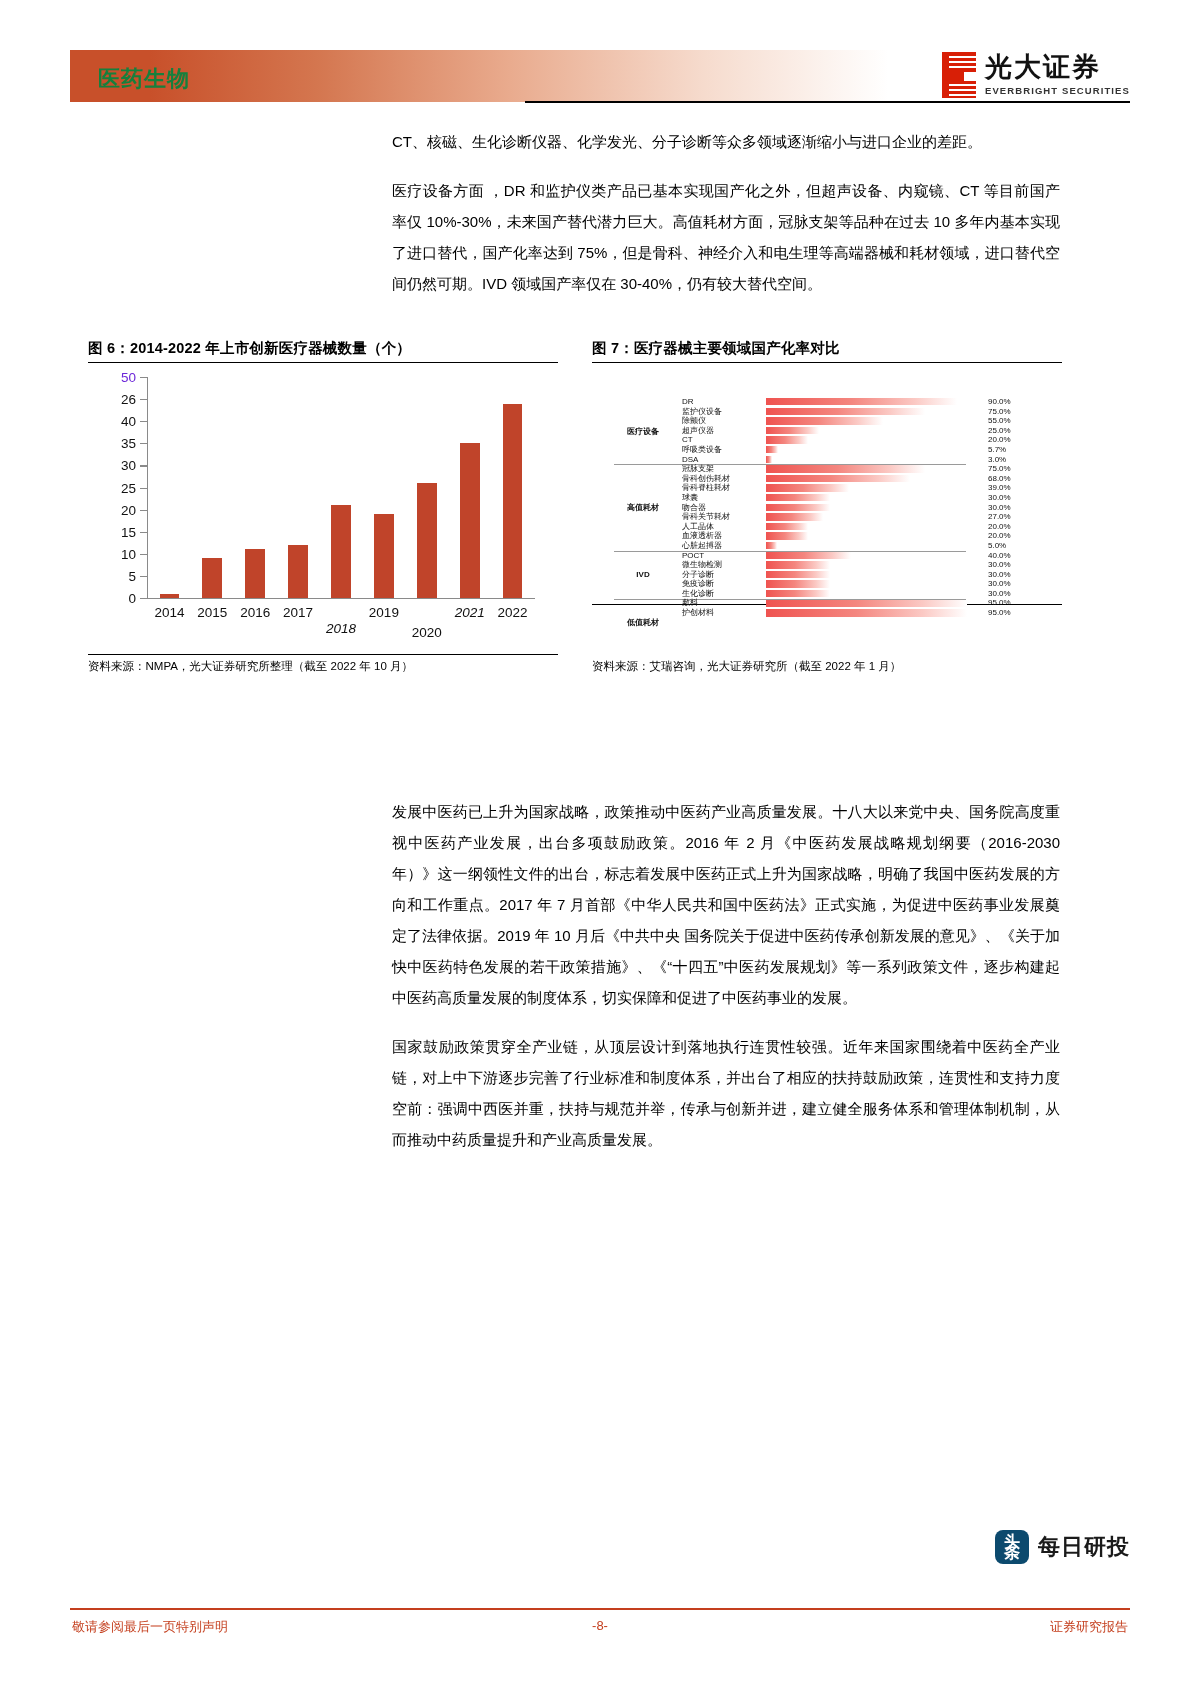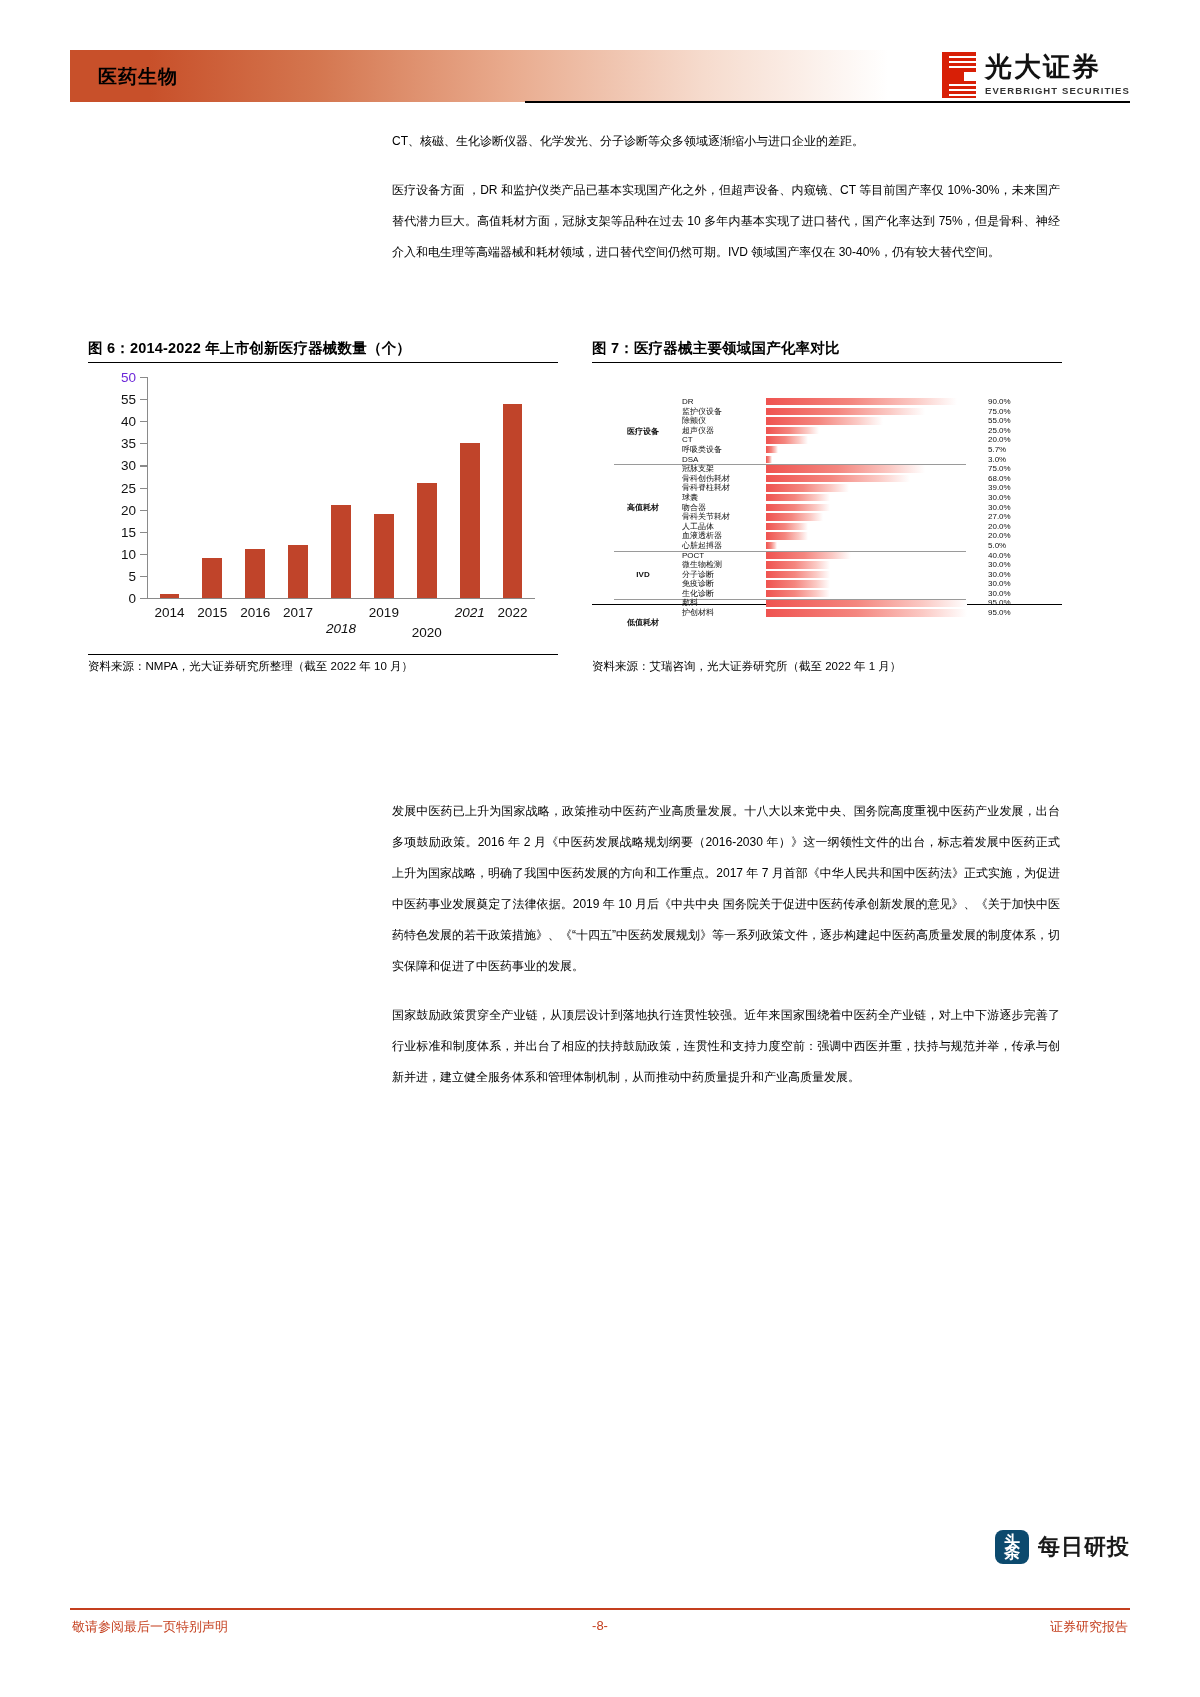--- a/index.html
+++ b/index.html
@@ -15,36 +15,36 @@
   .page { position:relative; width:1200px; height:1697px; }
 
   
   .header { position:absolute; left:70px; top:50px; width:1060px; height:52px; }
   .header-band {
     position:absolute; left:0; top:0; width:880px; height:52px;
     background:linear-gradient(to right,#c8502a 0%,#c8502a 9%,#d4764f 28%,#e9ab8e 50%,#f6dbcd 72%,#ffffff 93%,#ffffff 100%);
   }
   .header-title {
     position:absolute; left:28px; top:14px;
-    font-size:19px; font-weight:bold; color:#000000; letter-spacing:1px;font-family:Liberation Mono, monospace;
+    font-size:22px; font-weight:bold; color:#15803d; letter-spacing:1px;font-family:Liberation Mono, monospace;
   }
   .header-rule { position:absolute; left:455px; top:51px; width:605px; height:2px; background:#000; }
   .logo-wrap { position:absolute; right:0px; top:2px; display:flex; align-items:center; gap:9px; }
   .logo-mark { position:relative; width:34px; height:46px; }
   .logo-mark .lm-base { position:absolute; left:0; top:0; width:34px; height:46px; background:#d81f06; }
   .logo-mark .lm-stripe { position:absolute; left:7px; width:27px; height:2.4px; background:#ffffff; }
   .logo-mark .lm-notch { position:absolute; right:0; top:20px; width:12px; height:9px; background:#ffffff; }
   .logo-text-cn { font-size:27px; font-weight:bold; color:#111; letter-spacing:2px; line-height:1; }
   .logo-text-en { font-size:9.5px; font-weight:bold; color:#333; letter-spacing:1.1px; margin-top:4px; }
   .logo-texts { display:flex; flex-direction:column; align-items:flex-start; }
 
   
   .content { position:absolute; left:392px; top:126px; width:668px; }
   .para {
-    font-size:12px; line-height:31px; text-align:justify;
+    font-size:15px; line-height:31px; text-align:justify;
     margin:0 0 18px 0; color:#000;
     font-family:"Liberation Sans","DejaVu Sans",sans-serif;
   }
 
   
   .fig-caption {
     font-size:14.5px; font-weight:bold; color:#000;
     letter-spacing:0.2px;
   }
   .fig-box { position:absolute; border-top:1.3px solid #000; border-bottom:1.3px solid #000; }
@@ -164,21 +164,21 @@
           <div style="position: absolute; left: 14px; width: 34px; text-align: right; top: 146.6px; transform: translateY(-50%); font-size: 13.5px; color: rgb(17, 17, 17);">20</div>
           <div class="bc-tick" style="top: 124.5px;"></div>
           <div style="position: absolute; left: 14px; width: 34px; text-align: right; top: 124.5px; transform: translateY(-50%); font-size: 13.5px; color: rgb(17, 17, 17);">25</div>
           <div class="bc-tick" style="top: 102.4px;"></div>
           <div style="position: absolute; left: 14px; width: 34px; text-align: right; top: 102.4px; transform: translateY(-50%); font-size: 13.5px; color: rgb(17, 17, 17);">30</div>
           <div class="bc-tick" style="top: 80.3px;"></div>
           <div style="position: absolute; left: 14px; width: 34px; text-align: right; top: 80.3px; transform: translateY(-50%); font-size: 13.5px; color: rgb(17, 17, 17);">35</div>
           <div class="bc-tick" style="top: 58.2px;"></div>
           <div style="position: absolute; left: 14px; width: 34px; text-align: right; top: 58.2px; transform: translateY(-50%); font-size: 13.5px; color: rgb(17, 17, 17);">40</div>
           <div class="bc-tick" style="top: 36.1px;"></div>
-          <div style="position: absolute; left: 14px; width: 34px; text-align: right; top: 36.1px; transform: translateY(-50%); font-size: 13.5px; color: rgb(17, 17, 17);">55</div>
+          <div style="position: absolute; left: 14px; width: 34px; text-align: right; top: 36.1px; transform: translateY(-50%); font-size: 13.5px; color: rgb(17, 17, 17);">26</div>
           <div class="bc-tick" style="top: 14px;"></div>
           <div style="position: absolute; left: 14px; width: 34px; text-align: right; top: 14px; transform: translateY(-50%); font-size: 13.5px; color: #6d28d9;">50</div>
         </div>
       <div class="bc-bars" id="bc-bars">
           <div class="bc-bar" style="left: 11.58px; width: 19.7289px; height: 4.42px; background: rgb(192, 68, 42);"></div>
           <div class="bc-bar" style="left: 54.4689px; width: 19.7289px; height: 39.78px; background: rgb(192, 68, 42);"></div>
           <div class="bc-bar" style="left: 97.3578px; width: 19.7289px; height: 48.62px; background: rgb(192, 68, 42);"></div>
           <div class="bc-bar" style="left: 140.247px; width: 19.7289px; height: 53.04px; background: rgb(192, 68, 42);"></div>
           <div class="bc-bar" style="left: 183.136px; width: 19.7289px; height: 92.82px; background: rgb(192, 68, 42);"></div>
           <div class="bc-bar" style="left: 226.024px; width: 19.7289px; height: 83.98px; background: rgb(192, 68, 42);"></div>

